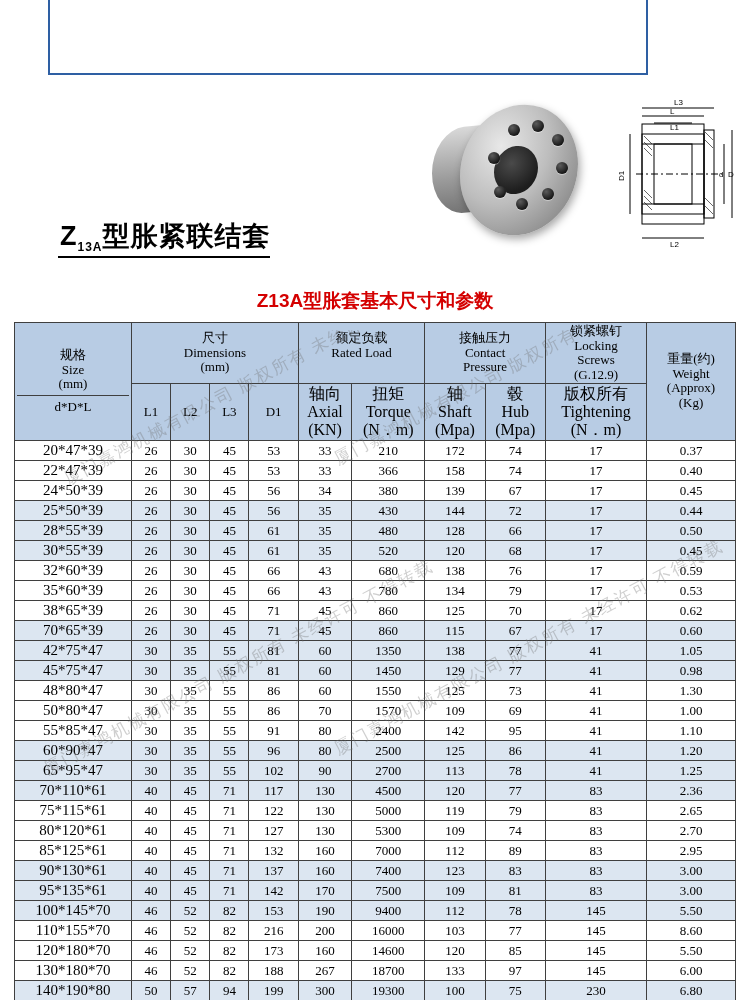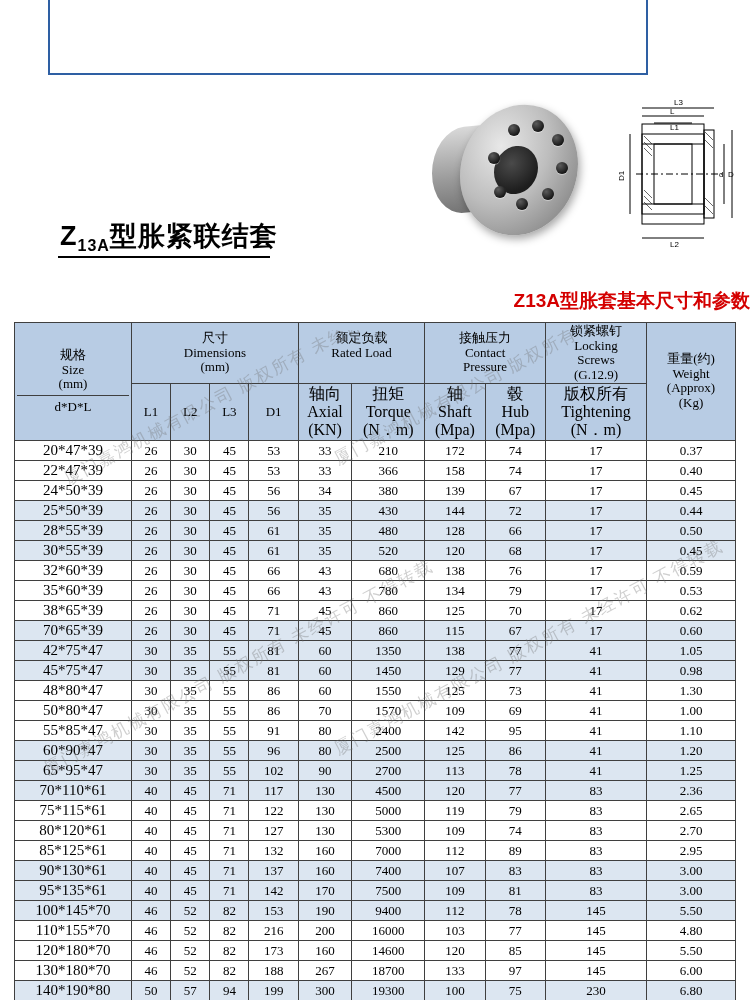--- a/index.html
+++ b/index.html
@@ -97,38 +97,38 @@
     left: 60px;
     top: 218px;
     font-family: "Liberation Sans", sans-serif;
     font-size: 27px;
     font-weight: bold;
     color: #000;
     letter-spacing: 1px;
     white-space: nowrap;
   }
   .main-title .sub {
-    font-size: 16px;
+    font-size: 12px;
     vertical-align: sub;
   }
   .title-rule {
     position: absolute;
     left: 58px;
     top: 256px;
     width: 212px;
     height: 2px;
     background: #000;
   }
 
   .table-title {
     position: absolute;
     left: 0;
     top: 288px;
     width: 750px;
-    text-align: right;
+    text-align: center;
     font-family: "Liberation Sans", sans-serif;
     font-size: 19px;
     font-weight: bold;
     color: #d40000;
   }
 
   
   .table-wrap {
     position: absolute;
     left: 14px;
@@ -615,21 +615,21 @@
           <td>2.95</td>
         </tr>
         <tr class="band-b">
           <td class="first">90*130*61</td>
           <td>40</td>
           <td>45</td>
           <td>71</td>
           <td>137</td>
           <td>160</td>
           <td>7400</td>
-          <td>107</td>
+          <td>123</td>
           <td>83</td>
           <td>83</td>
           <td>3.00</td>
         </tr>
         <tr class="band-b">
           <td class="first">95*135*61</td>
           <td>40</td>
           <td>45</td>
           <td>71</td>
           <td>142</td>
@@ -657,21 +657,21 @@
           <td class="first">110*155*70</td>
           <td>46</td>
           <td>52</td>
           <td>82</td>
           <td>216</td>
           <td>200</td>
           <td>16000</td>
           <td>103</td>
           <td>77</td>
           <td>145</td>
-          <td>4.80</td>
+          <td>8.60</td>
         </tr>
         <tr class="band-a">
           <td class="first">120*180*70</td>
           <td>46</td>
           <td>52</td>
           <td>82</td>
           <td>173</td>
           <td>160</td>
           <td>14600</td>
           <td>120</td>

